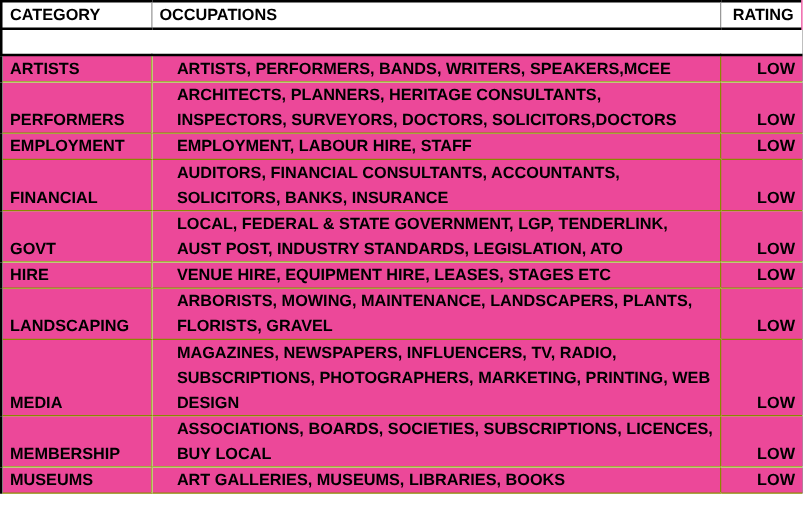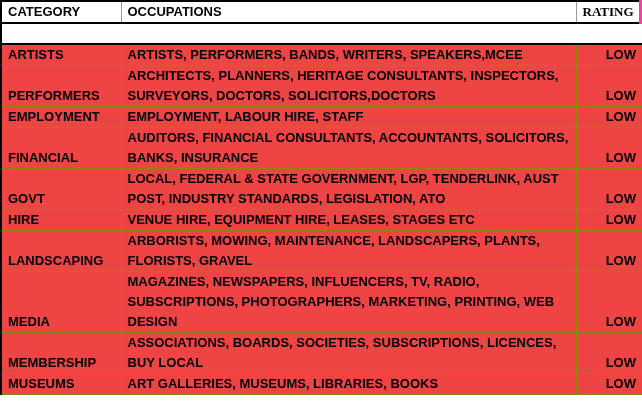--- a/index.html
+++ b/index.html
@@ -36,42 +36,42 @@
     }
     thead th {
       background: #ffffff;
       border-top: 2px solid #000;
       border-bottom: 2px solid #000;
       border-left: 1px solid #999;
       height: 20px;
       vertical-align: middle;
     }
     thead th:first-child { border-left: 2px solid #000; }
-    thead th:last-child { border-right: 8px solid #ec4899; text-align: right; font-family: Liberation Serif, serif; }
+    thead th:last-child { border-right: 4px solid #ec4899; text-align: right; }
     tr.blank td {
       background: #ffffff;
       border-left: 2px solid #000;
       border-right: 2px solid #000;
       border-bottom: 2px solid #000;
       height: 19px;
     }
     tbody tr.data td {
-      background: #ef4444;
+      background: #ec4899;
       border-bottom: 1px solid #8a8a00;
       border-left: 1px solid #8a8a00;
     }
     tbody tr.data td:first-child { border-left: 2px solid #000; }
     tbody tr.data td:last-child {
       text-align: right;
       border-right: 2px solid #000;
     }
     tbody tr.data.h1 td { height: 19px; }
     tbody tr.data.h2 td { height: 40px; }
     tbody tr.data.h3 td { height: 59px; }
-    td.occ { padding-left: 6px; padding-right: 4px; }
+    td.occ { padding-left: 20px; padding-right: 4px; }
   </style>
 </head>
 <body>
 
 <table>
   <colgroup>
     <col class="c1">
       <col class="c2">
       <col class="c3">
   </colgroup>

